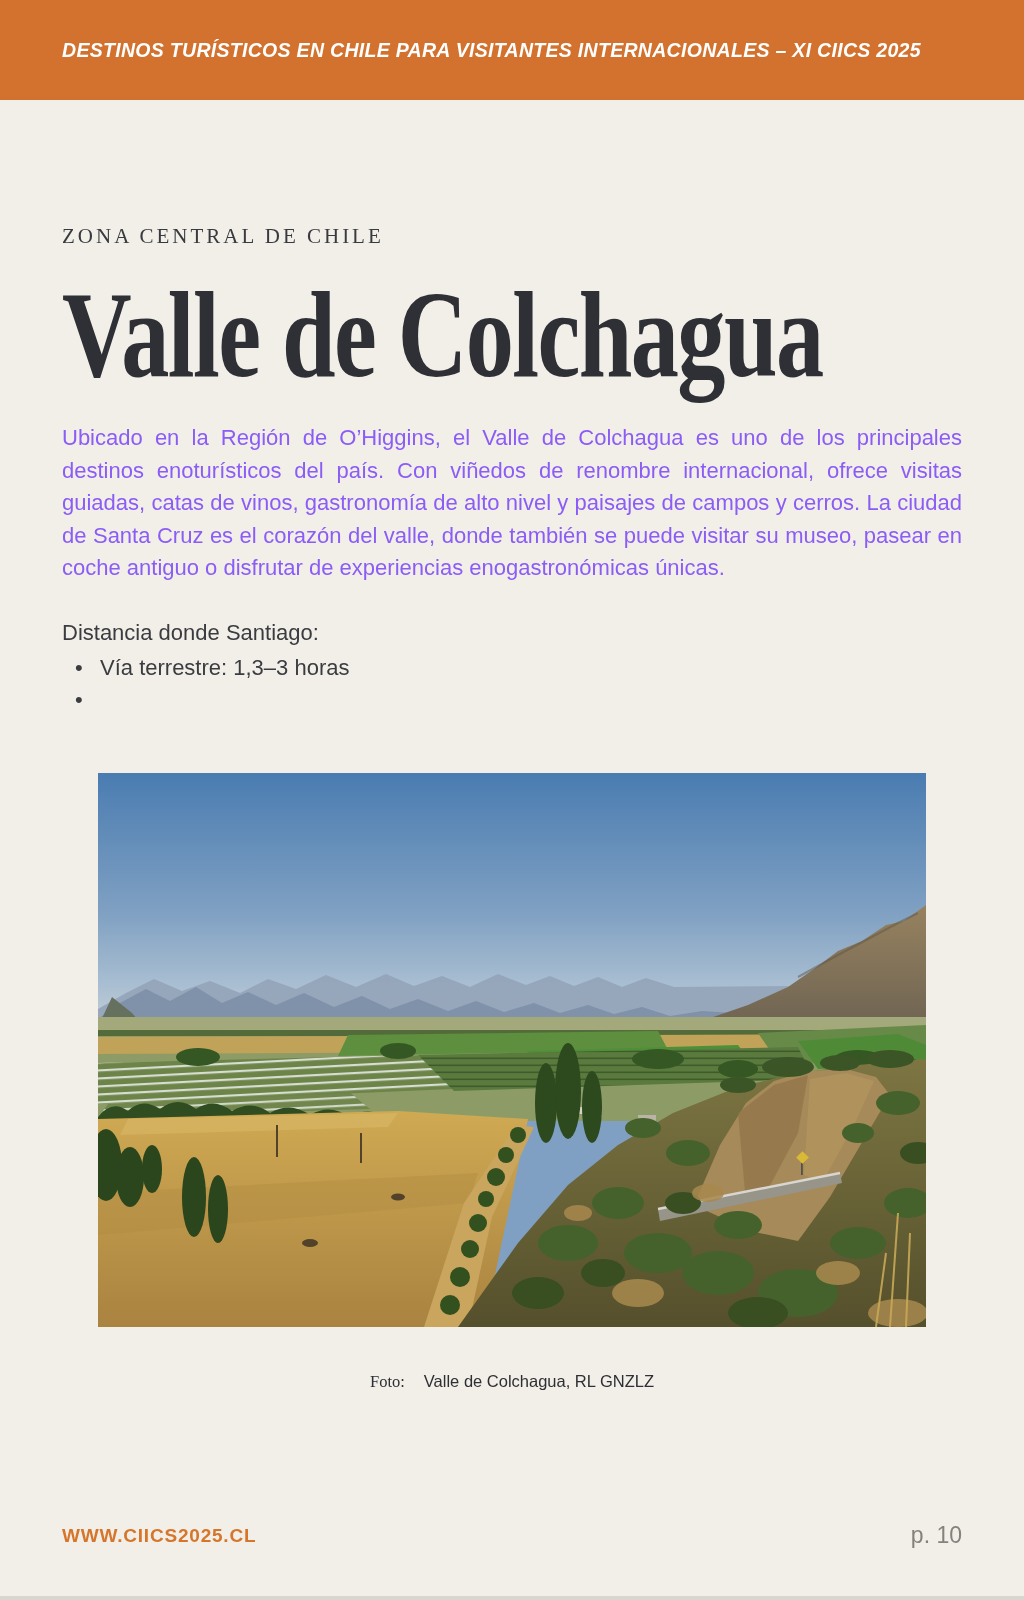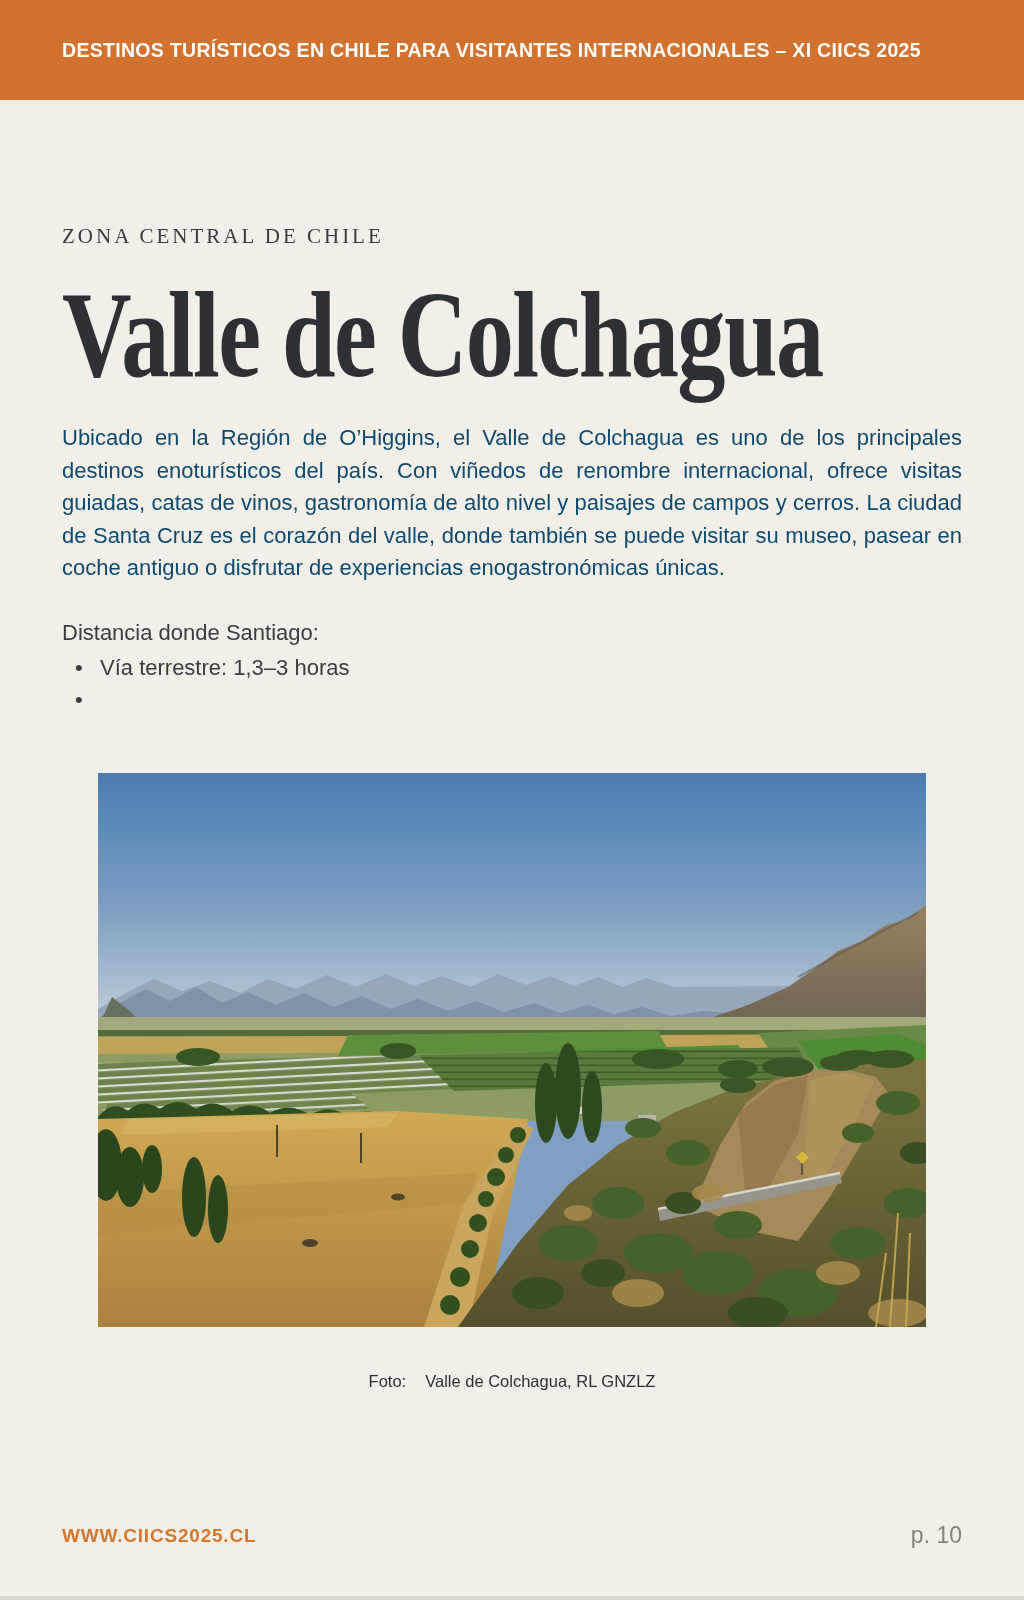--- a/index.html
+++ b/index.html
@@ -7,39 +7,39 @@
     width:1024px;height:1600px;position:relative;overflow:hidden;
     background:#f2efe8;
     font-family:"Liberation Sans","DejaVu Sans",sans-serif;
   }
   .topbar{
     position:absolute;top:0;left:0;width:1024px;height:100px;
     background:#d2722e;display:flex;align-items:center;
   }
   .topbar-title{
     padding-left:62px;color:#ffffff;font-weight:bold;font-size:19.5px;
-    letter-spacing:0.3px;white-space:nowrap;
+    letter-spacing:0.3px;white-space:nowrap;font-style:italic;
   }
   .eyebrow{
     position:absolute;top:224px;left:62px;
     font-family:"Liberation Serif","DejaVu Serif",serif;
     font-size:21px;letter-spacing:3px;color:#393a40;
   }
   .big-title{
     position:absolute;top:258px;left:62px;height:120px;
     font-family:"Liberation Serif","DejaVu Serif",serif;
     font-size:122px;line-height:1.0;color:#2f3036;white-space:nowrap;margin-top:16px;
   }
   .big-title .squeeze{
     display:inline-block;transform:scaleX(0.79);transform-origin:left top;
     letter-spacing:-2px;
   }
   .body-par{
     position:absolute;top:400px;left:62px;width:900px;
-    font-size:22px;line-height:32.6px;color:#0c4a6e;
+    font-size:22px;line-height:32.6px;color:#8b5cf6;
     text-align:justify;text-align-last:left;
   }
   .dist-heading{
     position:absolute;top:620px;left:62px;width:900px;
     font-size:22px;color:#3b3c41;
   }
   .dist-list{
     position:absolute;top:652px;left:62px;width:900px;
     margin:0;padding:0;list-style:none;
     font-size:22px;color:#3b3c41;
@@ -49,21 +49,21 @@
   figure{margin:0;}
   .photo-frame{
     position:absolute;top:773px;left:98px;width:828px;height:554px;
     overflow:hidden;background:#7fa0c2;
   }
   .photo-frame svg{display:block;width:828px;height:554px;}
   .caption{
     position:absolute;top:1372px;left:0;width:1024px;text-align:center;
     font-size:16.5px;color:#2e2f34;
   }
-  .caption .prefix{margin-right:19px;}
+  .caption .prefix{margin-right:19px;font-family:Liberation Serif, serif;}
   .caption a{color:#2e2f34;text-underline-offset:3px;cursor:pointer;}
   .footer{
     position:absolute;top:1524px;left:62px;width:900px;
     display:flex;justify-content:space-between;align-items:flex-end;
   }
   .site-link{
     color:#d6762c;font-weight:bold;font-size:19px;letter-spacing:0.8px;
     text-decoration:none;cursor:pointer;text-align:right;
   }
   .page-num{color:#84827d;font-size:23px;line-height:1;}

